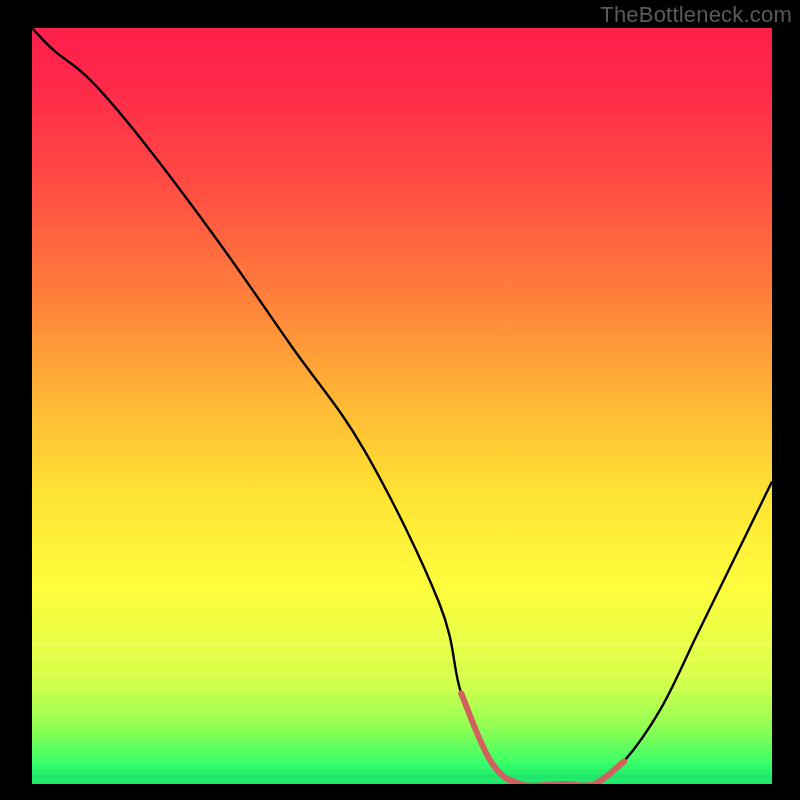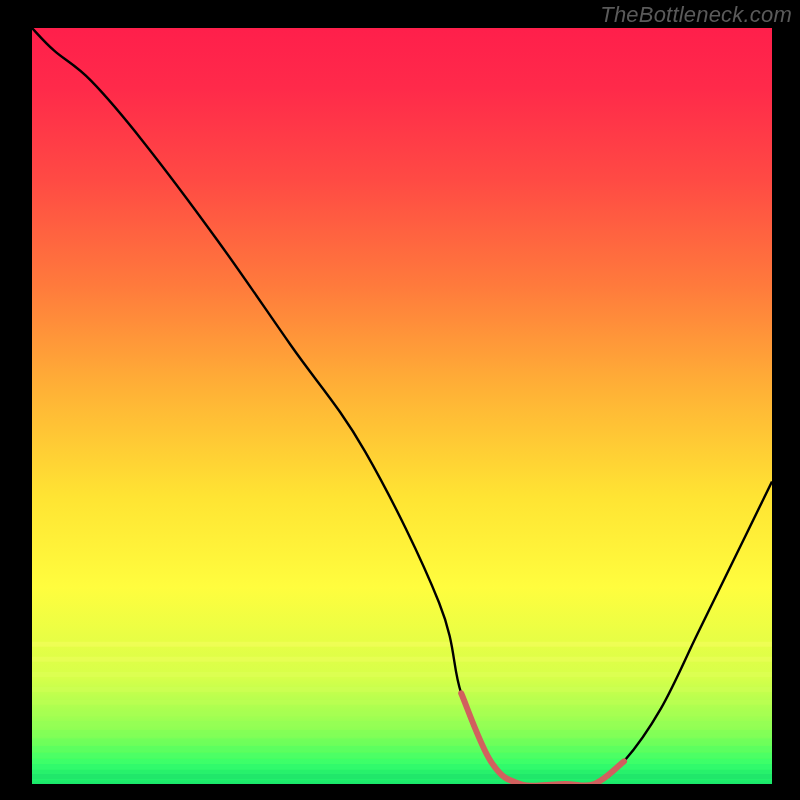--- a/index.html
+++ b/index.html
@@ -9,21 +9,20 @@
     height: 800px;
     background: #000;
     overflow: hidden;
     font-family: Arial, Helvetica, sans-serif;
   }
   .frame {
     position: relative;
     width: 800px;
     height: 800px;
     background: #000;
-    font-style: italic;
   }
   .watermark {
     position: absolute;
     top: 2px;
     right: 8px;
     color: #5a5a5a;
     font-size: 22px;
     letter-spacing: 0.2px;
     z-index: 10;
   }

